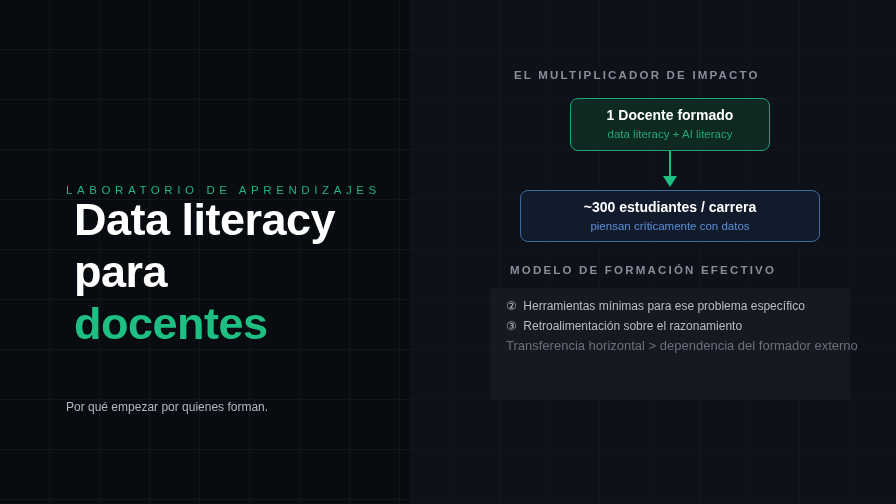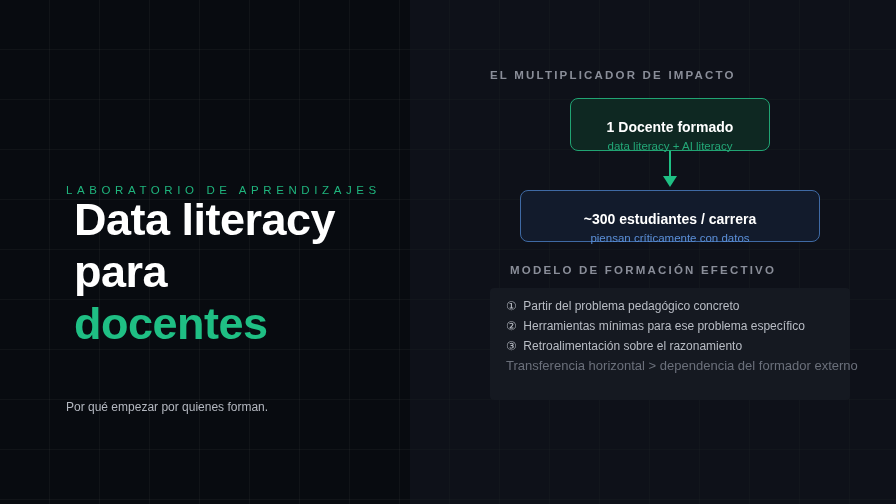--- a/index.html
+++ b/index.html
@@ -45,21 +45,21 @@
     position:absolute; border-radius:8px; text-align:center; box-sizing:border-box;
   }
   .box-top {
     left:570px; top:98px; width:200px; height:53px;
     border:1.5px solid #21a473; background:#0e2822;
   }
   .box-bottom {
     left:520px; top:190px; width:300px; height:52px;
     border:1.5px solid #3f6aa4; background:#121b2c;
   }
-  .box .main { color:#ffffff; font-weight:bold; font-size:14px; margin-top:20px; }
+  .box .main { color:#ffffff; font-weight:bold; font-size:14px; margin-top:8px; }
   .box .sub { font-size:11.5px; margin-top:5px; }
   .box-top .sub { color:#23a777; }
   .box-bottom .sub { color:#5b8fd8; }
   .arrow-line {
     position:absolute; left:669px; top:151px; width:2px; height:25px; background:#1fbf84;
   }
   .arrow-head {
     position:absolute; left:663px; top:176px; width:0; height:0;
     border-left:7px solid transparent; border-right:7px solid transparent;
     border-top:11px solid #1fbf84;
@@ -80,35 +80,34 @@
 <div class="right-panel"></div>
 
 <div class="kicker">LABORATORIO DE APRENDIZAJES</div>
 <h1 class="title">
   <span>Data literacy</span><br>
   <span>para</span><br>
   <span class="accent">docentes</span>
 </h1>
 <div class="subtitle">Por qué empezar por quienes forman.</div>
 
-<div class="section-label" style="top:69px;">EL MULTIPLICADOR DE IMPACTO</div>
+<div class="section-label" style="top:69px;margin-left:24px;">EL MULTIPLICADOR DE IMPACTO</div>
 
 <div class="box box-top">
   <div class="main">1 Docente formado</div>
   <div class="sub">data literacy + AI literacy</div>
 </div>
 
 <div class="arrow-line"></div>
 <div class="arrow-head"></div>
 
 <div class="box box-bottom">
   <div class="main">~300 estudiantes / carrera</div>
   <div class="sub">piensan críticamente con datos</div>
 </div>
 
 <div class="section-label" style="top:264px;padding-left:20px;">MODELO DE FORMACIÓN EFECTIVO</div>
 
 <div class="steps">
-  <div class="step"><span class="num">①</span> <span>Partir del problema pedagógico concreto</span></div>
   <div class="step"><span class="num">②</span> <span>Herramientas mínimas para ese problema específico</span></div>
   <div class="step"><span class="num">③</span> <span>Retroalimentación sobre el razonamiento</span></div>
   <div class="footnote">Transferencia horizontal &gt; dependencia del formador externo</div>
 </div>
 
 </body></html>

